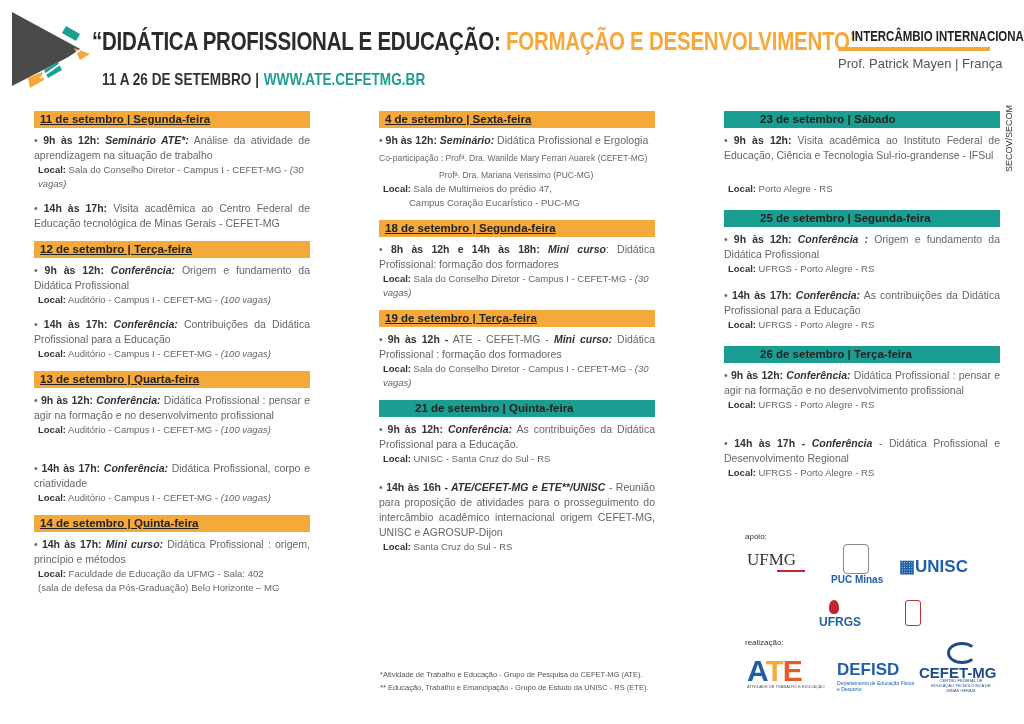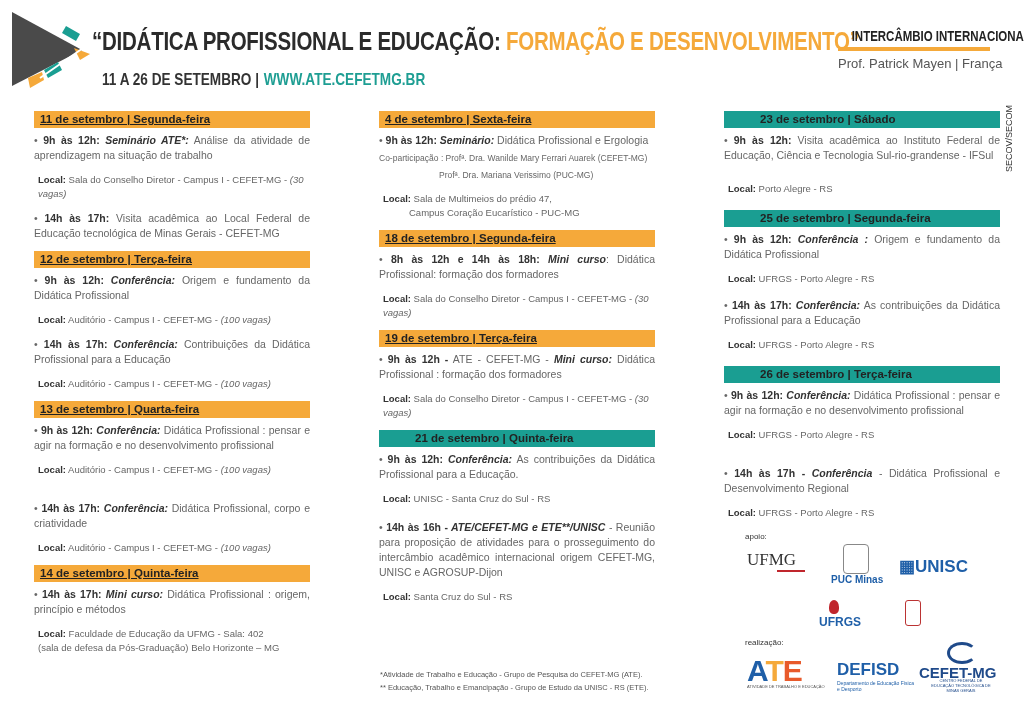--- a/index.html
+++ b/index.html
@@ -18,21 +18,21 @@
   .c1{left:34px;top:111px;}
   .c2{left:379px;top:111px;}
   .c3{left:724px;top:111px;}
   .day{margin-bottom:10px;}
   .dh{height:17px;line-height:17px;font-weight:bold;font-size:11.5px;color:#222;padding-left:6px;}
   .dh.o{background:#f5a93a;text-decoration:underline;}
   .dh.t{background:#1a9e92;padding-left:36px;}
   .ev{font-size:10.5px;line-height:15px;color:#666;margin-top:5px;text-align:justify;}
   .ev .b{font-weight:bold;color:#333;}
   .ev .i{font-style:italic;font-weight:bold;color:#333;}
-  .loc{font-size:9.5px;line-height:14px;color:#666;margin-top:10px;margin-left:4px;}
+  .loc{font-size:9.5px;line-height:14px;color:#666;margin-left:4px;}
   .loc .b{font-weight:bold;color:#333;}
   .loc .it{font-style:italic;}
   .cop{font-size:8.5px;line-height:14px;color:#666;margin-top:3px;}
   .foot{position:absolute;left:380px;top:668px;font-size:7.5px;line-height:13px;color:#555;}
   .logos{position:absolute;left:735px;top:530px;width:280px;height:190px;}
   .lbl{font-size:8px;color:#333;}
   .lg{position:absolute;font-weight:bold;}
 </style>
 </head>
 <body>
@@ -58,21 +58,21 @@
   <div class="bar"></div>
   <div class="name">Prof. Patrick Mayen | França</div>
 </div>
 <div class="secov">SECOV/SECOM</div>
 
 <div class="col c1">
   <div class="day">
     <div class="dh o">11 de setembro | Segunda-feira</div>
     <div class="ev">• <span class="b">9h às 12h:</span> <span class="i">Seminário ATE*:</span><span> Análise da atividade de aprendizagem na situação de trabalho</span></div>
     <div class="loc"><span class="b">Local:</span><span> Sala do Conselho Diretor - Campus I - CEFET-MG - </span><span class="it">(30 vagas)</span></div>
-    <div class="ev" style="margin-top:10px">• <span class="b">14h às 17h:</span><span> Visita acadêmica ao Local Federal de Educação tecnológica de Minas Gerais - CEFET-MG</span></div>
+    <div class="ev" style="margin-top:10px">• <span class="b">14h às 17h:</span><span> Visita acadêmica ao Centro Federal de Educação tecnológica de Minas Gerais - CEFET-MG</span></div>
   </div>
   <div class="day">
     <div class="dh o">12 de setembro | Terça-feira</div>
     <div class="ev">• <span class="b">9h às 12h:</span><span class="i"> Conferência:</span><span> Origem e fundamento da Didática Profissional</span></div>
     <div class="loc"><span class="b">Local:</span><span> Auditório - Campus I - CEFET-MG - </span><span class="it">(100 vagas)</span></div>
     <div class="ev" style="margin-top:10px">• <span class="b">14h às 17h:</span><span class="i"> Conferência:</span><span> Contribuições da Didática Profissional para a Educação</span></div>
     <div class="loc"><span class="b">Local:</span><span> Auditório - Campus I - CEFET-MG - </span><span class="it">(100 vagas)</span></div>
   </div>
   <div class="day">
     <div class="dh o">13 de setembro | Quarta-feira</div>

